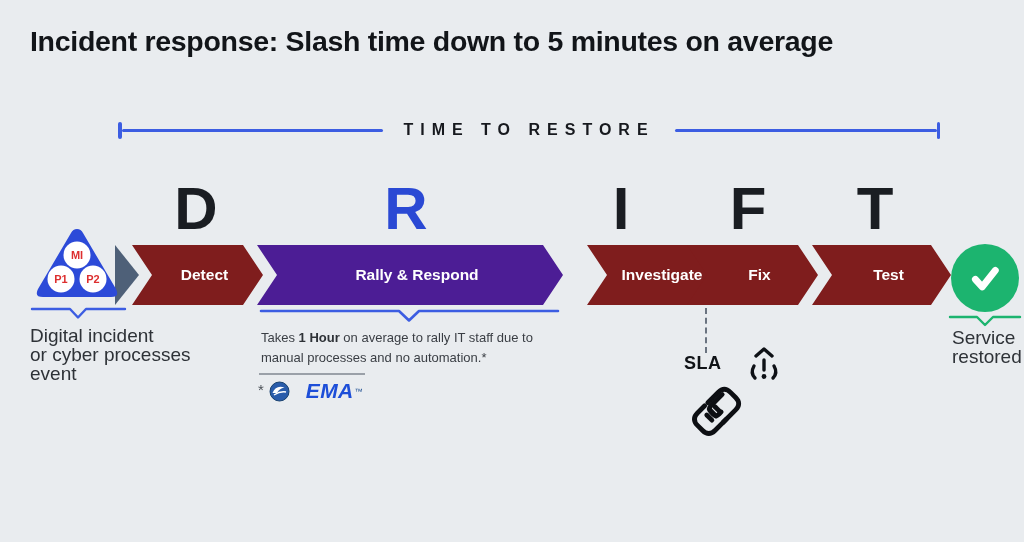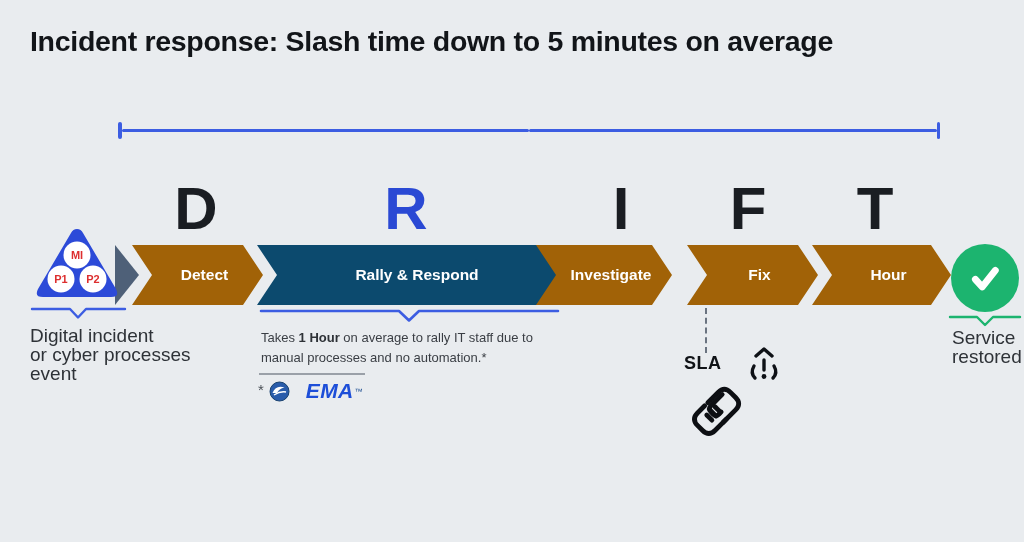--- a/index.html
+++ b/index.html
@@ -32,27 +32,27 @@
   
   .drift-letter {
     position: absolute; top: 179px; transform: translateX(-50%);
     font-size: 60px; font-weight: 800; color: #1a1d22; line-height: 1;
   }
   .drift-letter.hl { color: #2a49d4; }
 
   
   .arrow {
     position: absolute; top: 245px; height: 60px;
-    background: #a16207;
+    background: #7f1d1d;
     clip-path: polygon(0 0, calc(100% - 20px) 0, 100% 50%, calc(100% - 20px) 100%, 0 100%, 20px 50%);
     display: flex; align-items: center; justify-content: center;
     color: #ffffff; font-size: 15.5px; font-weight: 700;
     padding-left: 14px;
   }
-  .arrow.hl { background: #0c4a6e; }
+  .arrow.hl { background: #4c1d95; }
   .arrow-lead {
     position: absolute; top: 245px; left: 115px; width: 24px; height: 60px;
     background: #4e6078;
     clip-path: polygon(0 0, 100% 50%, 0 100%);
   }
 
   
   .caption { position: absolute; font-size: 19px; line-height: 19px; color: #2e3237; }
 
   .rally-note {
@@ -80,45 +80,46 @@
 </head>
 <body>
 
 <div class="canvas">
 
   <div class="title">Incident response: Slash time down to 5 minutes on average</div>
 
   <div class="ttr-row">
     <div class="ttr-tick"></div>
     <div class="ttr-line"></div>
+    <div class="ttr-label">TIME TO RESTORE</div>
     <div class="ttr-line"></div>
     <div class="ttr-tick"></div>
   </div>
 
   <div class="drift-letter" style="left:196px">D</div>
   <div class="drift-letter hl" style="left:406px">R</div>
   <div class="drift-letter" style="left:621px">I</div>
   <div class="drift-letter" style="left:748px">F</div>
   <div class="drift-letter" style="left:875px">T</div>
 
   <div class="arrow-lead"></div>
   <div class="arrow" style="left:132px; width:131px">
     <span>Detect</span>
   </div>
   <div class="arrow hl" style="left:257px; width:306px">
     <span>Rally &amp; Respond</span>
   </div>
-  <div class="arrow" style="left:536px; width:136px">
+  <div class="arrow" style="left:587px; width:136px">
     <span>Investigate</span>
   </div>
   <div class="arrow" style="left:687px; width:131px">
     <span>Fix</span>
   </div>
   <div class="arrow" style="left:812px; width:139px">
-    <span>Hour</span>
+    <span>Test</span>
   </div>
 
   <svg class="svg-abs" style="left:33px; top:226px" width="88" height="78" viewBox="0 0 88 78">
     <path d="M44 3 Q48 3 50 7 L83 63 Q87 71 78 71 L10 71 Q1 71 5 63 L38 7 Q40 3 44 3 Z" fill="#2c4ad8"></path>
     <circle cx="44" cy="29" r="13.5" fill="#ffffff"></circle>
     <circle cx="28" cy="53" r="13.5" fill="#ffffff"></circle>
     <circle cx="60" cy="53" r="13.5" fill="#ffffff"></circle>
     <text x="44" y="33" text-anchor="middle" font-size="11" font-weight="bold" fill="#dd2f2f">MI</text>
     <text x="28" y="57" text-anchor="middle" font-size="11" font-weight="bold" fill="#dd2f2f">P1</text>
     <text x="60" y="57" text-anchor="middle" font-size="11" font-weight="bold" fill="#dd2f2f">P2</text>

